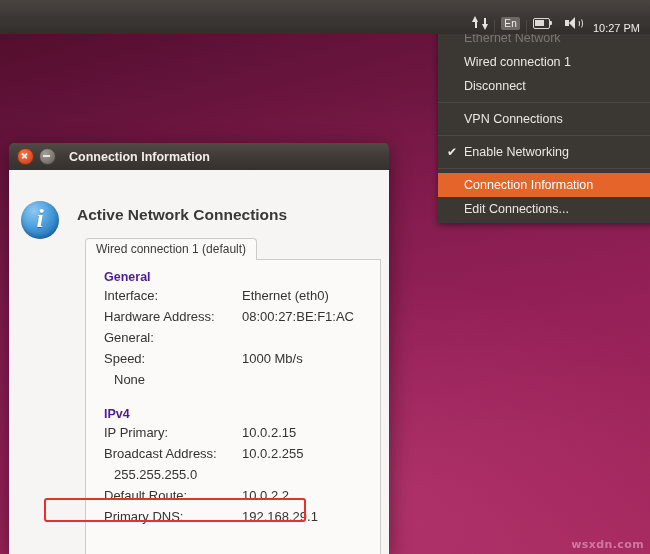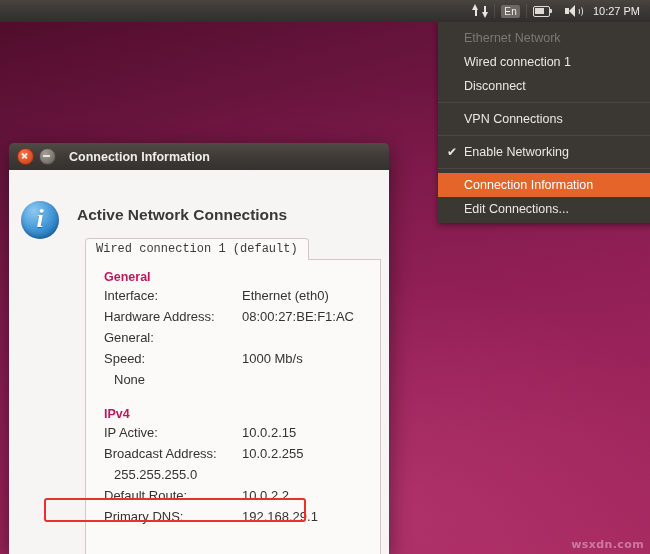--- a/index.html
+++ b/index.html
@@ -18,25 +18,25 @@
     overflow: hidden;
     background:
       radial-gradient(ellipse 140% 110% at 58% 92%, rgba(190, 60, 120, 0.55) 0%, rgba(160, 35, 95, 0.25) 38%, rgba(0,0,0,0) 70%),
       linear-gradient(165deg, #4d0c28 0%, #63133a 18%, #7d1a4a 42%, #8f1f54 62%, #9c2559 80%, #a62a5e 100%);
   }
 
   
   #top-panel {
     position: absolute;
     left: 0; top: 0;
-    width: 650px; height: 22px;
+    width: 650px; height: 34px;
     background: linear-gradient(180deg, #494440 0%, #3c3835 48%, #322e2b 100%);
     display: flex;
     justify-content: flex-end;
-    align-items: center;
+    align-items: flex-end;
     z-index: 30;
   }
 
   .panel-item {
     height: 22px;
     display: flex;
     align-items: center;
     padding: 0 6px;
     color: #e6e2dd;
     font-size: 11px;
@@ -260,21 +260,20 @@
     position: absolute;
     left: 76px; top: 68px;
     right: 8px;
     bottom: 0;
   }
   #tabstrip {
     height: 22px;
     display: flex;
     align-items: center;
     position: relative;
-    font-family: Liberation Mono, monospace;
   }
   #tab-wired {
     background: #fbfaf9;
     border: 1px solid #cfcac6;
     border-bottom: none;
     border-radius: 4px 4px 0 0;
     padding: 3px 10px 4px 10px;
     font-size: 12px;
     color: #3d3b38;
     position: relative;
@@ -293,21 +292,21 @@
     background: #fbfaf9;
     height: 322px;
     padding: 10px 0 0 0;
     box-sizing: border-box;
     overflow: hidden;
   }
 
   .section-title {
     font-size: 12.5px;
     font-weight: bold;
-    color: #be185d;
+    color: #4c1d95;
     padding-left: 18px;
     margin-bottom: 4px;
   }
   .section-gap { height: 14px; }
 
   .row {
     display: flex;
     align-items: baseline;
     padding-left: 18px;
     height: 21px;
@@ -474,21 +473,21 @@
 
           <div class="row">
             <span class="val">None</span>
           </div>
 
           <div class="section-gap"></div>
 
           <div class="section-title">IPv4</div>
 
           <div class="row">
-            <span class="lbl">IP Active:</span>
+            <span class="lbl">IP Primary:</span>
             <span class="val">10.0.2.15</span>
           </div>
 
           <div class="row">
             <span class="lbl">Broadcast Address:</span>
             <span class="val">10.0.2.255</span>
           </div>
 
           <div class="row">
             <span class="val">255.255.255.0</span>

